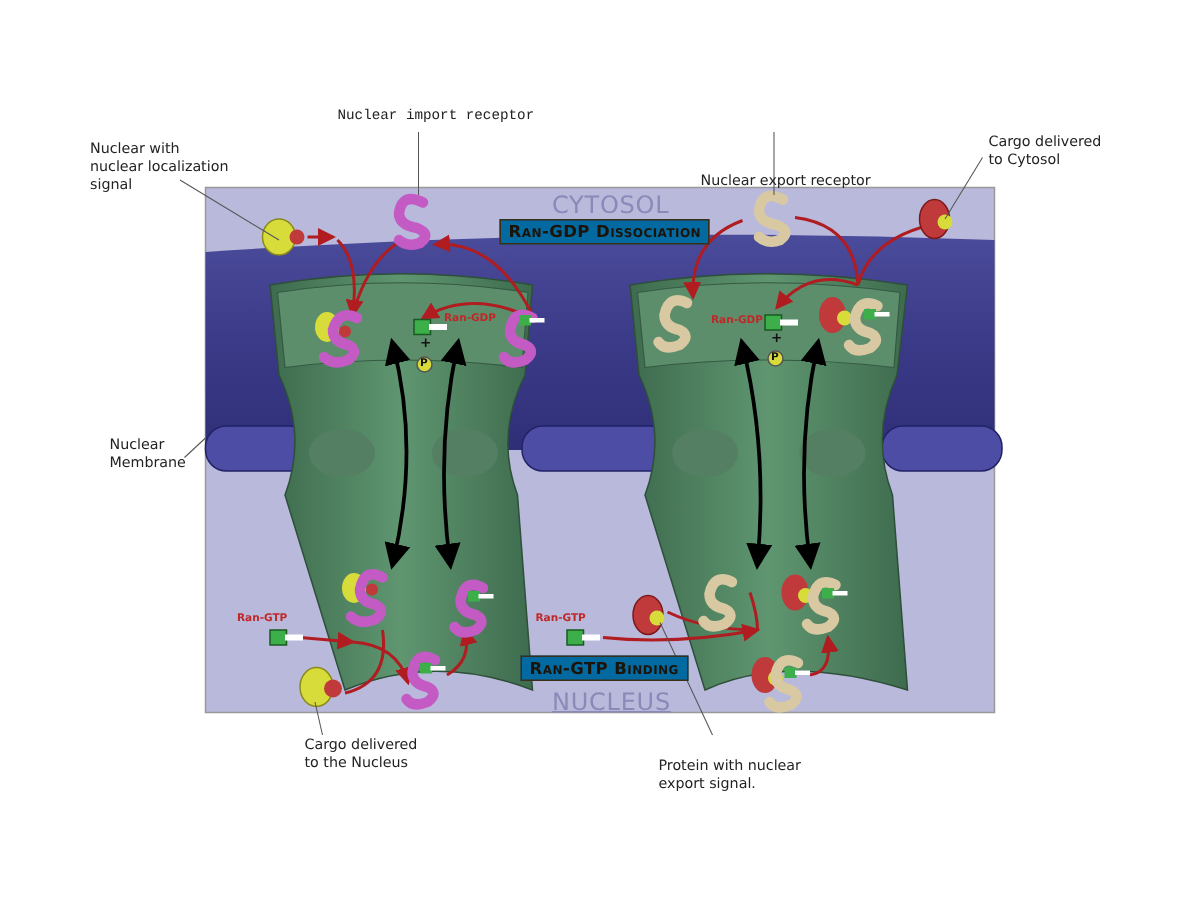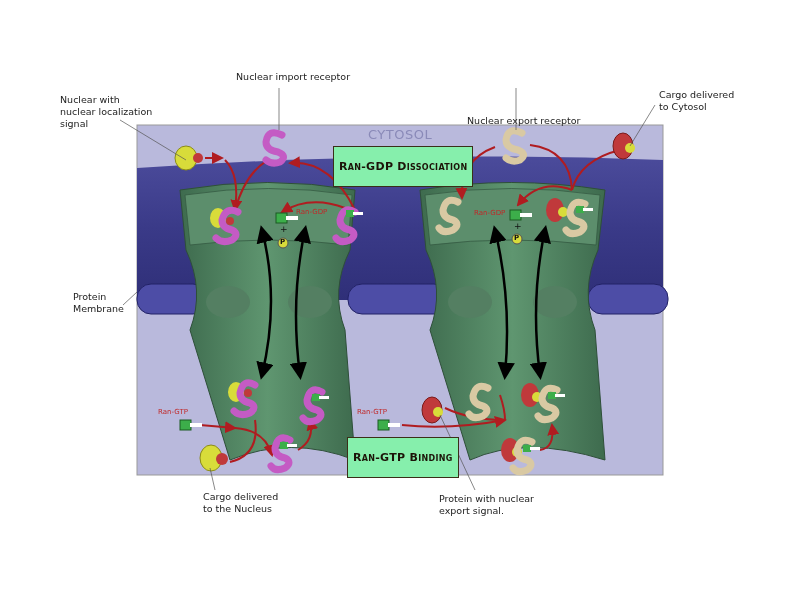--- a/index.html
+++ b/index.html
@@ -1,20 +1,20 @@
 <!DOCTYPE html>
 <html><head>
 <meta charset="utf-8">
 <style>
   html, body { margin:0; padding:0; background:#ffffff; }
   body { width:800px; height:600px; position:relative; overflow:hidden; font-family:"DejaVu Sans", sans-serif; }
   .lbl { position:absolute; font-size:9.5px; line-height:12px; color:#222; white-space:pre-line; }
-  .region-title { position:absolute; font-size:13px; color:#8a8ab8; letter-spacing:0.5px; }
-  .banner { position:absolute; background:#86efac; border:1.5px solid #3a2f18; color:#1c1408; font-size:11px; font-variant:small-caps; font-weight:bold; padding:13px 5px; letter-spacing:0.3px; }
-  .ran-small { position:absolute; font-size:7px; color:#c02828; }
+  .region-title { position:absolute; font-size:16px; color:#8a8ab8; letter-spacing:0.5px; }
+  .banner { position:absolute; background:#0369a1; border:1.5px solid #3a2f18; color:#1c1408; font-size:11px; font-variant:small-caps; font-weight:bold; padding:1px 5px; letter-spacing:0.3px; }
+  .ran-small { position:absolute; font-size:7px; color:#c02828;font-weight:bold; }
   svg { position:absolute; left:0; top:0; }
 </style>
 </head>
 <body>
 
 <svg width="800" height="600" viewBox="0 0 800 600">
   <defs>
     <linearGradient id="memGrad" x1="0" y1="0" x2="0" y2="1">
       <stop offset="0" stop-color="#4b4b9b"></stop>
       <stop offset="0.5" stop-color="#3a3a88"></stop>
@@ -196,29 +196,29 @@
 
 <div class="region-title" style="left:368px;top:127px;">CYTOSOL</div>
 <div class="region-title" style="left:368px;top:458px;text-decoration:underline;">NUCLEUS</div>
 
 <div class="banner" style="left:333px;top:146px;">Ran-GDP Dissociation</div>
 <div class="banner" style="left:347px;top:437px;text-align:right;">Ran-GTP Binding</div>
 
 <div class="lbl" style="left:60px;top:94px;">Nuclear with
 nuclear localization
 signal</div>
-<div class="lbl" style="left:236px;top:71px;">Nuclear import receptor</div>
+<div class="lbl" style="left:225px;top:71px;font-family:Liberation Mono, monospace;">Nuclear import receptor</div>
 <div class="lbl" style="left:467px;top:71px;margin-top:44px;">Nuclear export receptor</div>
 <div class="lbl" style="left:659px;top:89px;">Cargo delivered
 to Cytosol</div>
-<div class="lbl" style="left:73px;top:291px;">Protein
+<div class="lbl" style="left:73px;top:291px;">Nuclear
 Membrane</div>
 <div class="lbl" style="left:203px;top:491px;">Cargo delivered
 to the Nucleus</div>
-<div class="lbl" style="left:439px;top:493px;">Protein with nuclear
+<div class="lbl" style="left:439px;top:505px;">Protein with nuclear
 export signal.</div>
 
 <div class="ran-small" style="left:296px;top:208px;">Ran-GDP</div>
 <div class="ran-small" style="left:474px;top:209px;">Ran-GDP</div>
 <div class="ran-small" style="left:158px;top:408px;">Ran-GTP</div>
 <div class="ran-small" style="left:357px;top:408px;">Ran-GTP</div>
 <div class="ran-small" style="left:280px;top:224px;color:#111;font-size:9px;">+</div>
 <div class="ran-small" style="left:514px;top:221px;color:#111;font-size:9px;">+</div>
 <div class="ran-small" style="left:280px;top:238px;color:#111;font-size:7px;font-weight:bold;">P</div>
 <div class="ran-small" style="left:514px;top:234px;color:#111;font-size:7px;font-weight:bold;">P</div>

